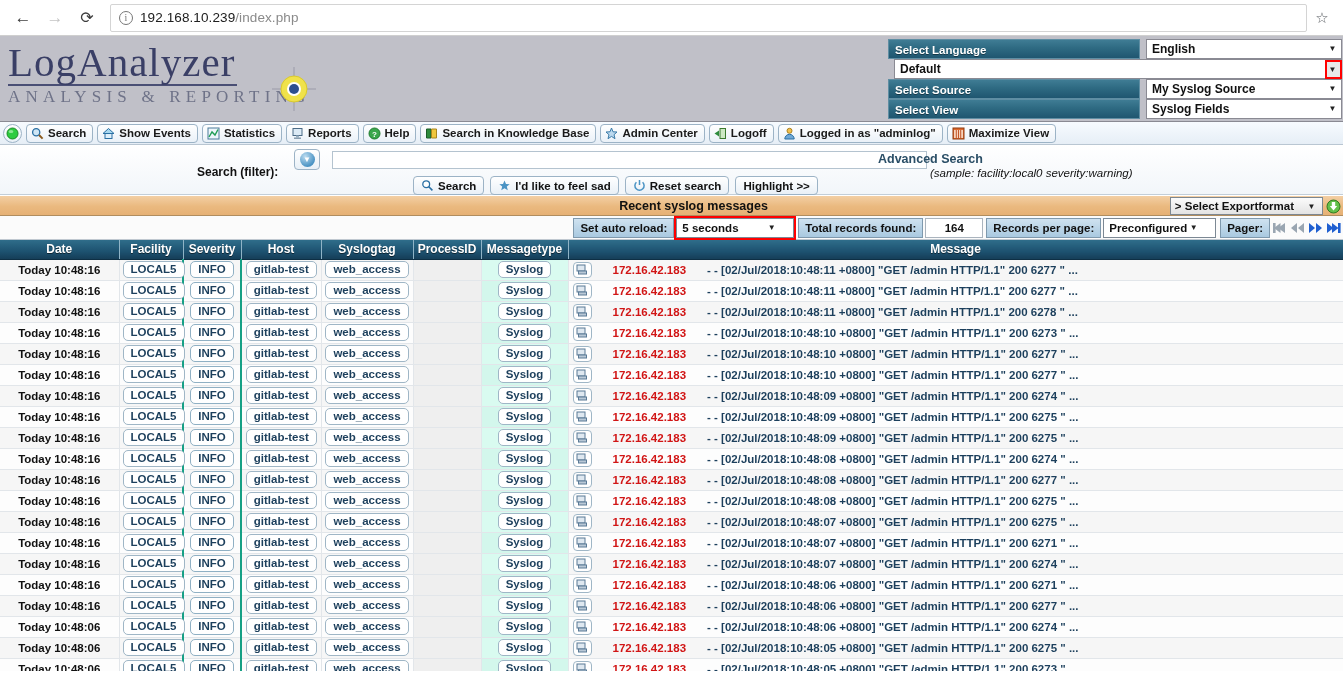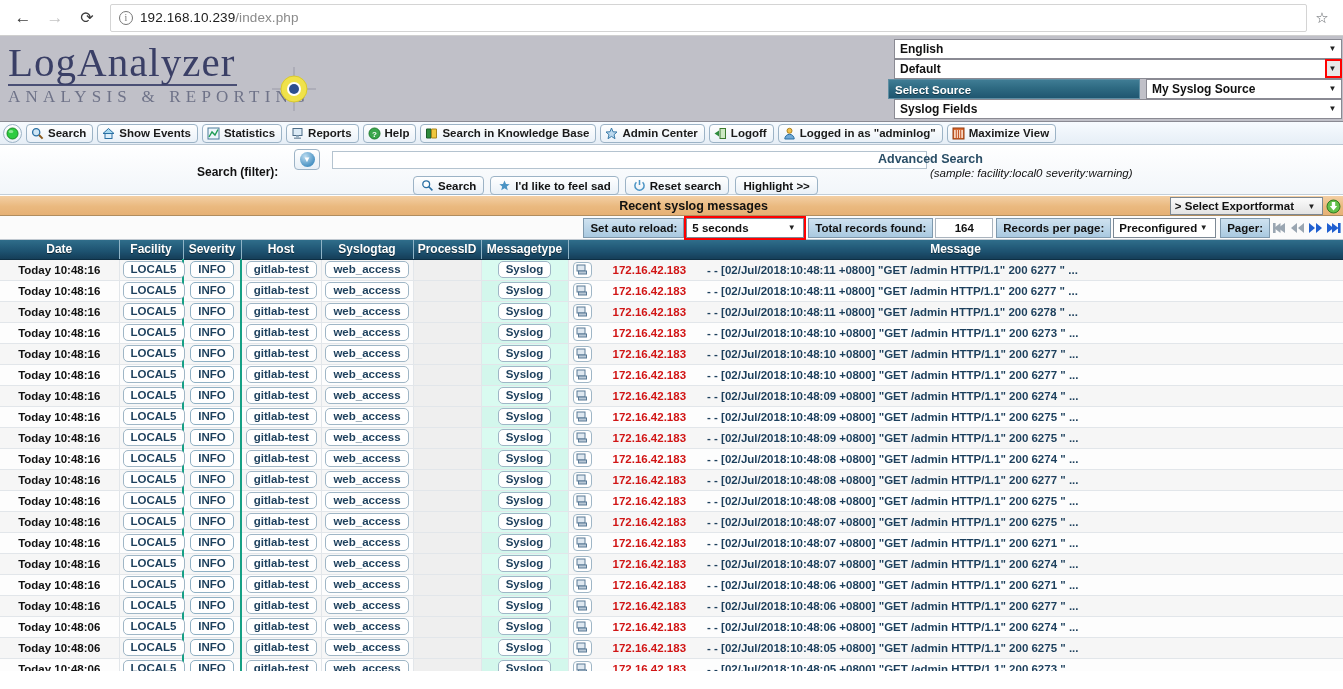--- a/index.html
+++ b/index.html
@@ -110,21 +110,21 @@
     flex: 1;
     background: #ffffff;
     border: 1px solid #8a8a93;
     margin-left: 6px;
     font-size: 12px;
     font-weight: bold;
     color: #111;
     line-height: 18px;
     padding-left: 5px;
     display: flex;
-    align-items: flex-start;
+    align-items: flex-end;
     justify-content: space-between;
     position: relative;
   }
   .sel-arrow {
     width: 15px; text-align: center;
     font-size: 8px; color: #222;
     padding-right: 2px;
   }
   .sel-value.hl .sel-arrow {
     outline: 2px solid #ff0000;
@@ -256,21 +256,21 @@
     padding: 0 6px;
     margin-right: 2px;
   }
   .ctrl-drop {
     height: 20px;
     min-width: 110px;
     background: #ffffff;
     border: 1px solid #7c8894;
     font-size: 11.5px; font-weight: bold; color: #111;
     display: flex; align-items: center; justify-content: space-between;
-    padding: 0 3px 0 5px;
+    padding: 0 13px 0 5px;
     margin-right: 4px;
   }
   .ctrl-drop.hl { outline: 2px solid #ff0000; outline-offset: 0px; }
   .ctrl-val {
     height: 20px;
     background: #ffffff;
     border: 1px solid #aab4be;
     font-size: 11.5px; font-weight: bold; color: #111;
     display: flex; align-items: center; justify-content: center;
     min-width: 58px;
@@ -365,39 +365,41 @@
     <svg class="logo-target" viewBox="0 0 44 44">
       <line x1="22" y1="0" x2="22" y2="44" stroke="#9a9aa8" stroke-width="1"></line>
       <line x1="0" y1="22" x2="44" y2="22" stroke="#9a9aa8" stroke-width="1"></line>
       <circle cx="22" cy="22" r="13" fill="#f0e24a" stroke="#d9c92e" stroke-width="1"></circle>
       <circle cx="22" cy="22" r="7" fill="#ffffff"></circle>
       <circle cx="22" cy="22" r="5" fill="#2e4f8f"></circle>
     </svg>
 
     <div class="sel-grid">
       <div class="sel-row">
+        <div class="sel-label">Select Language</div>
         <div class="sel-value">
           <span>English</span>
           <span class="sel-arrow">▼</span>
         </div>
       </div>
       <div class="sel-row">
         <div class="sel-value hl">
           <span>Default</span>
           <span class="sel-arrow">▼</span>
         </div>
       </div>
       <div class="sel-row">
         <div class="sel-label">Select Source</div>
         <div class="sel-value">
           <span>My Syslog Source</span>
           <span class="sel-arrow">▼</span>
         </div>
       </div>
       <div class="sel-row">
+        <div class="sel-label">Select View</div>
         <div class="sel-value">
           <span>Syslog Fields</span>
           <span class="sel-arrow">▼</span>
         </div>
       </div>
     </div>
   </div>
 
   <div class="la-toolbar">
     <div class="tb-btn round">

